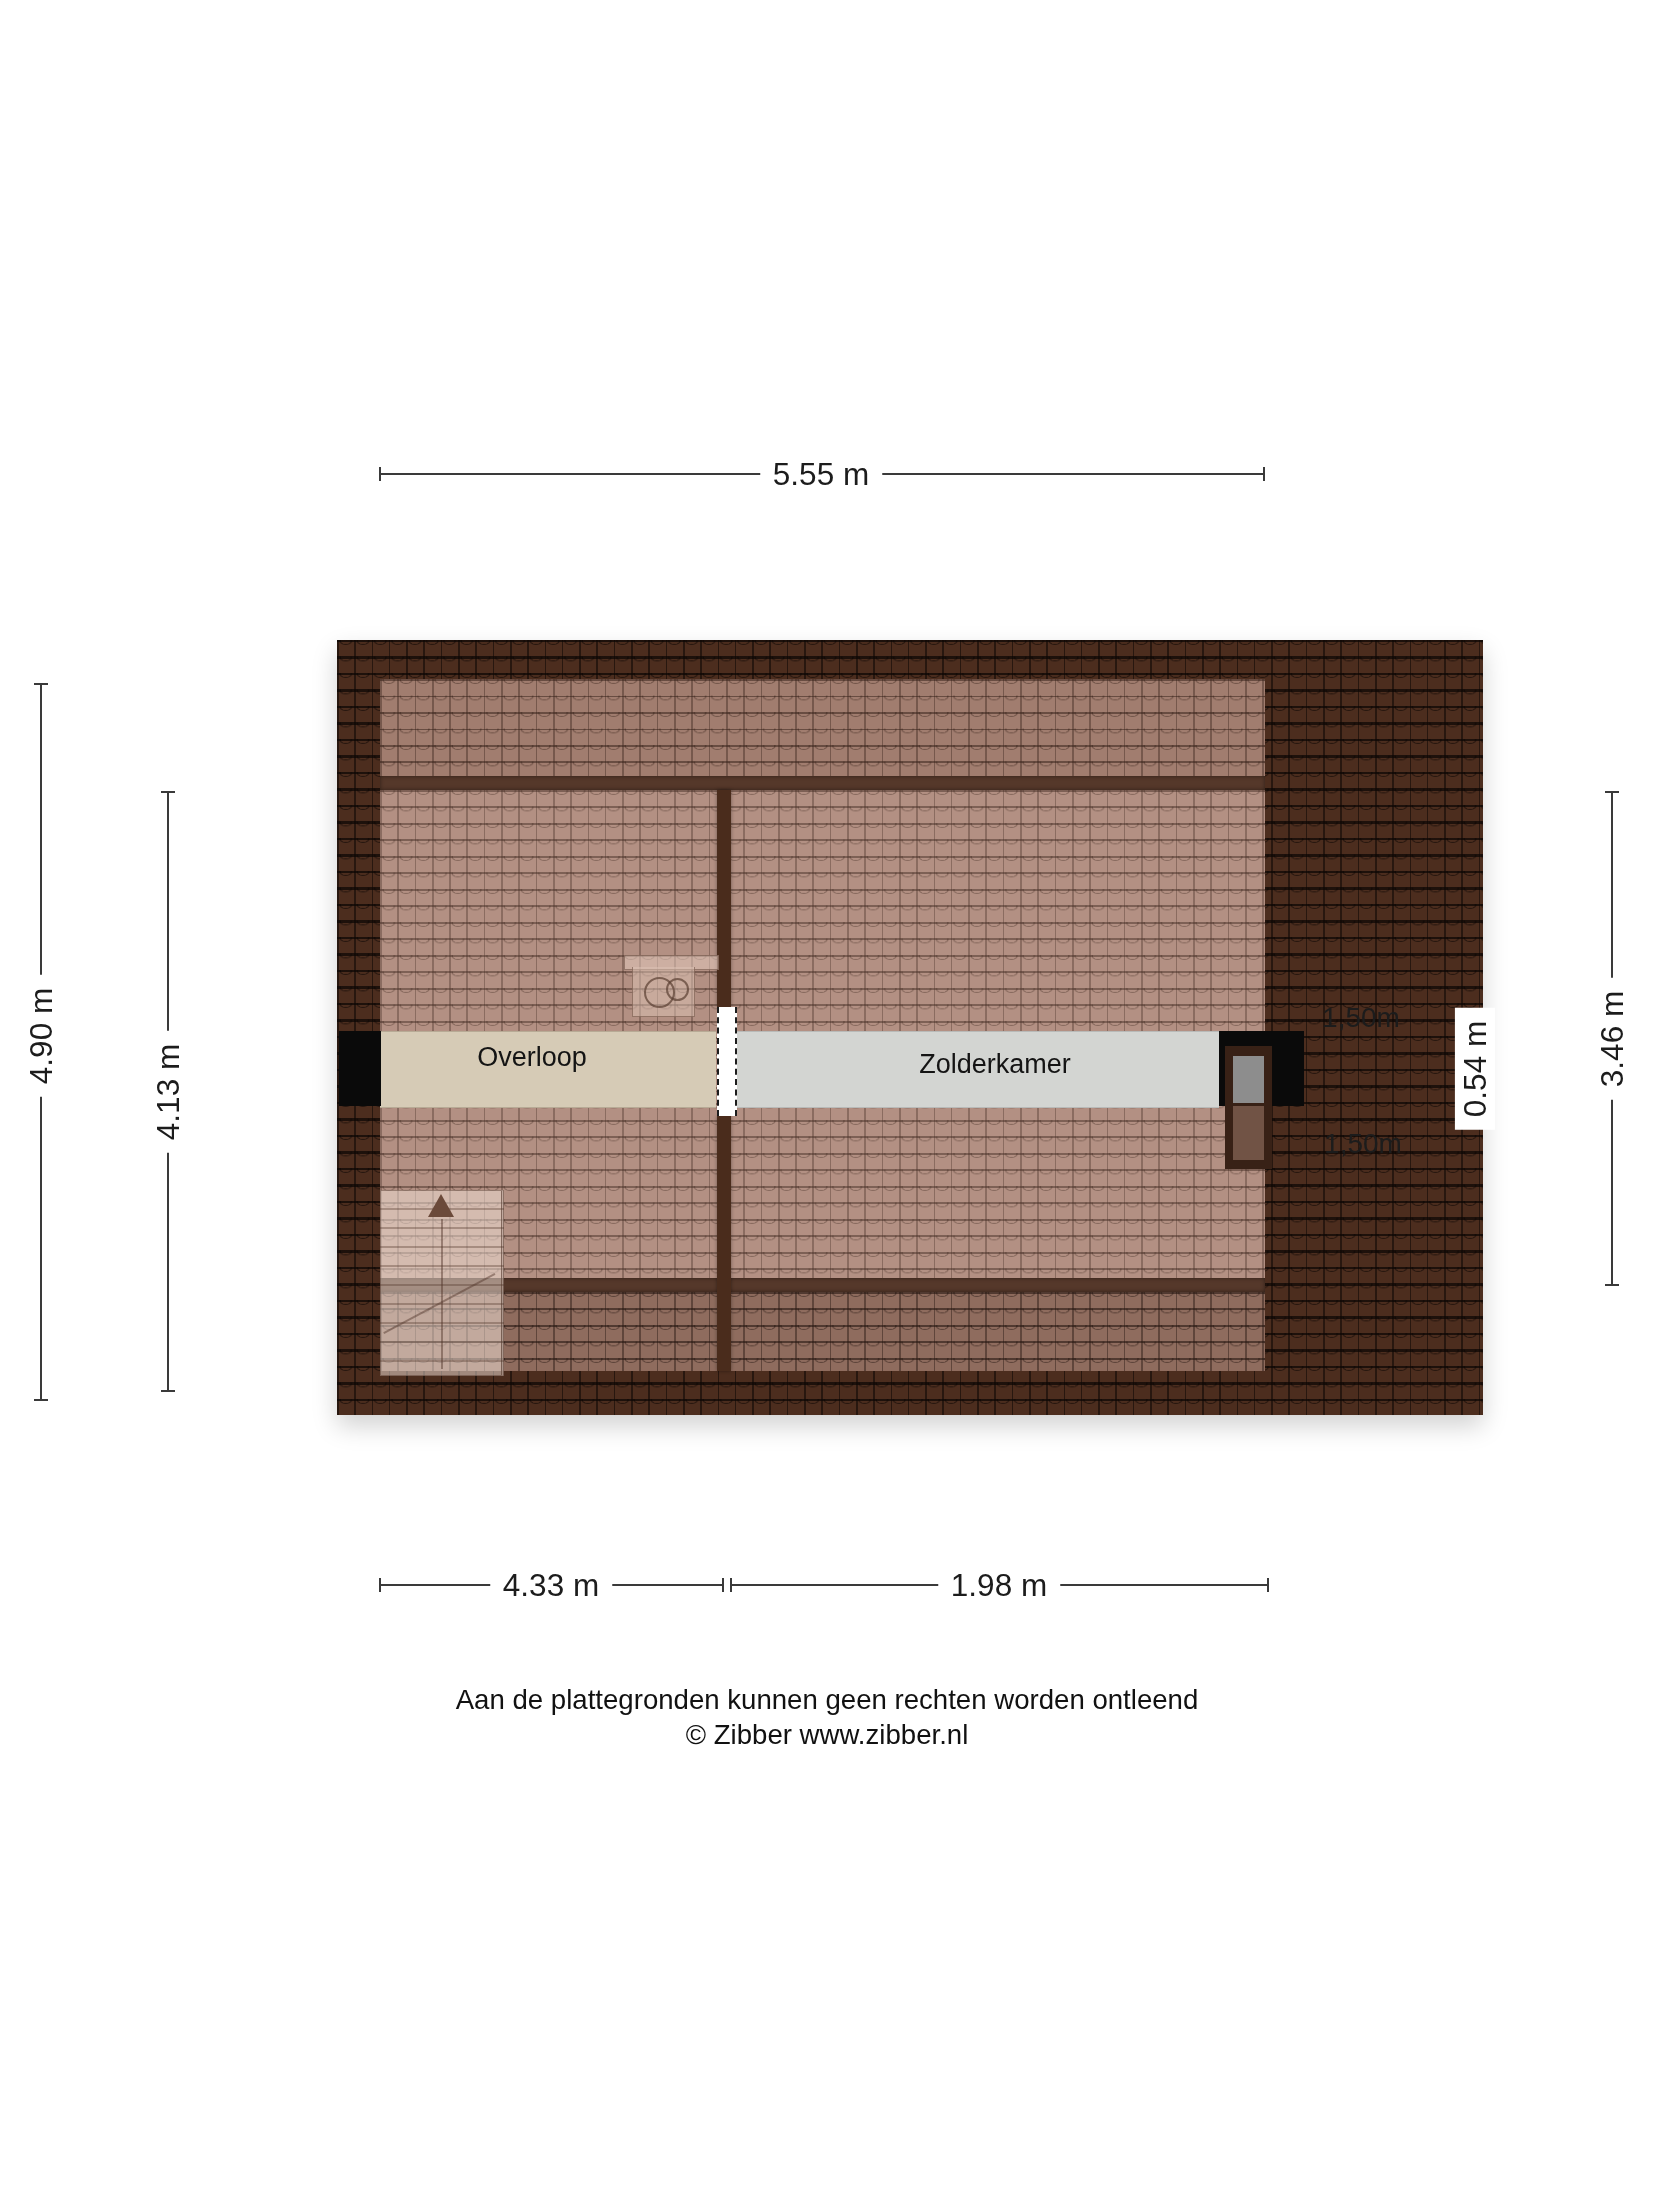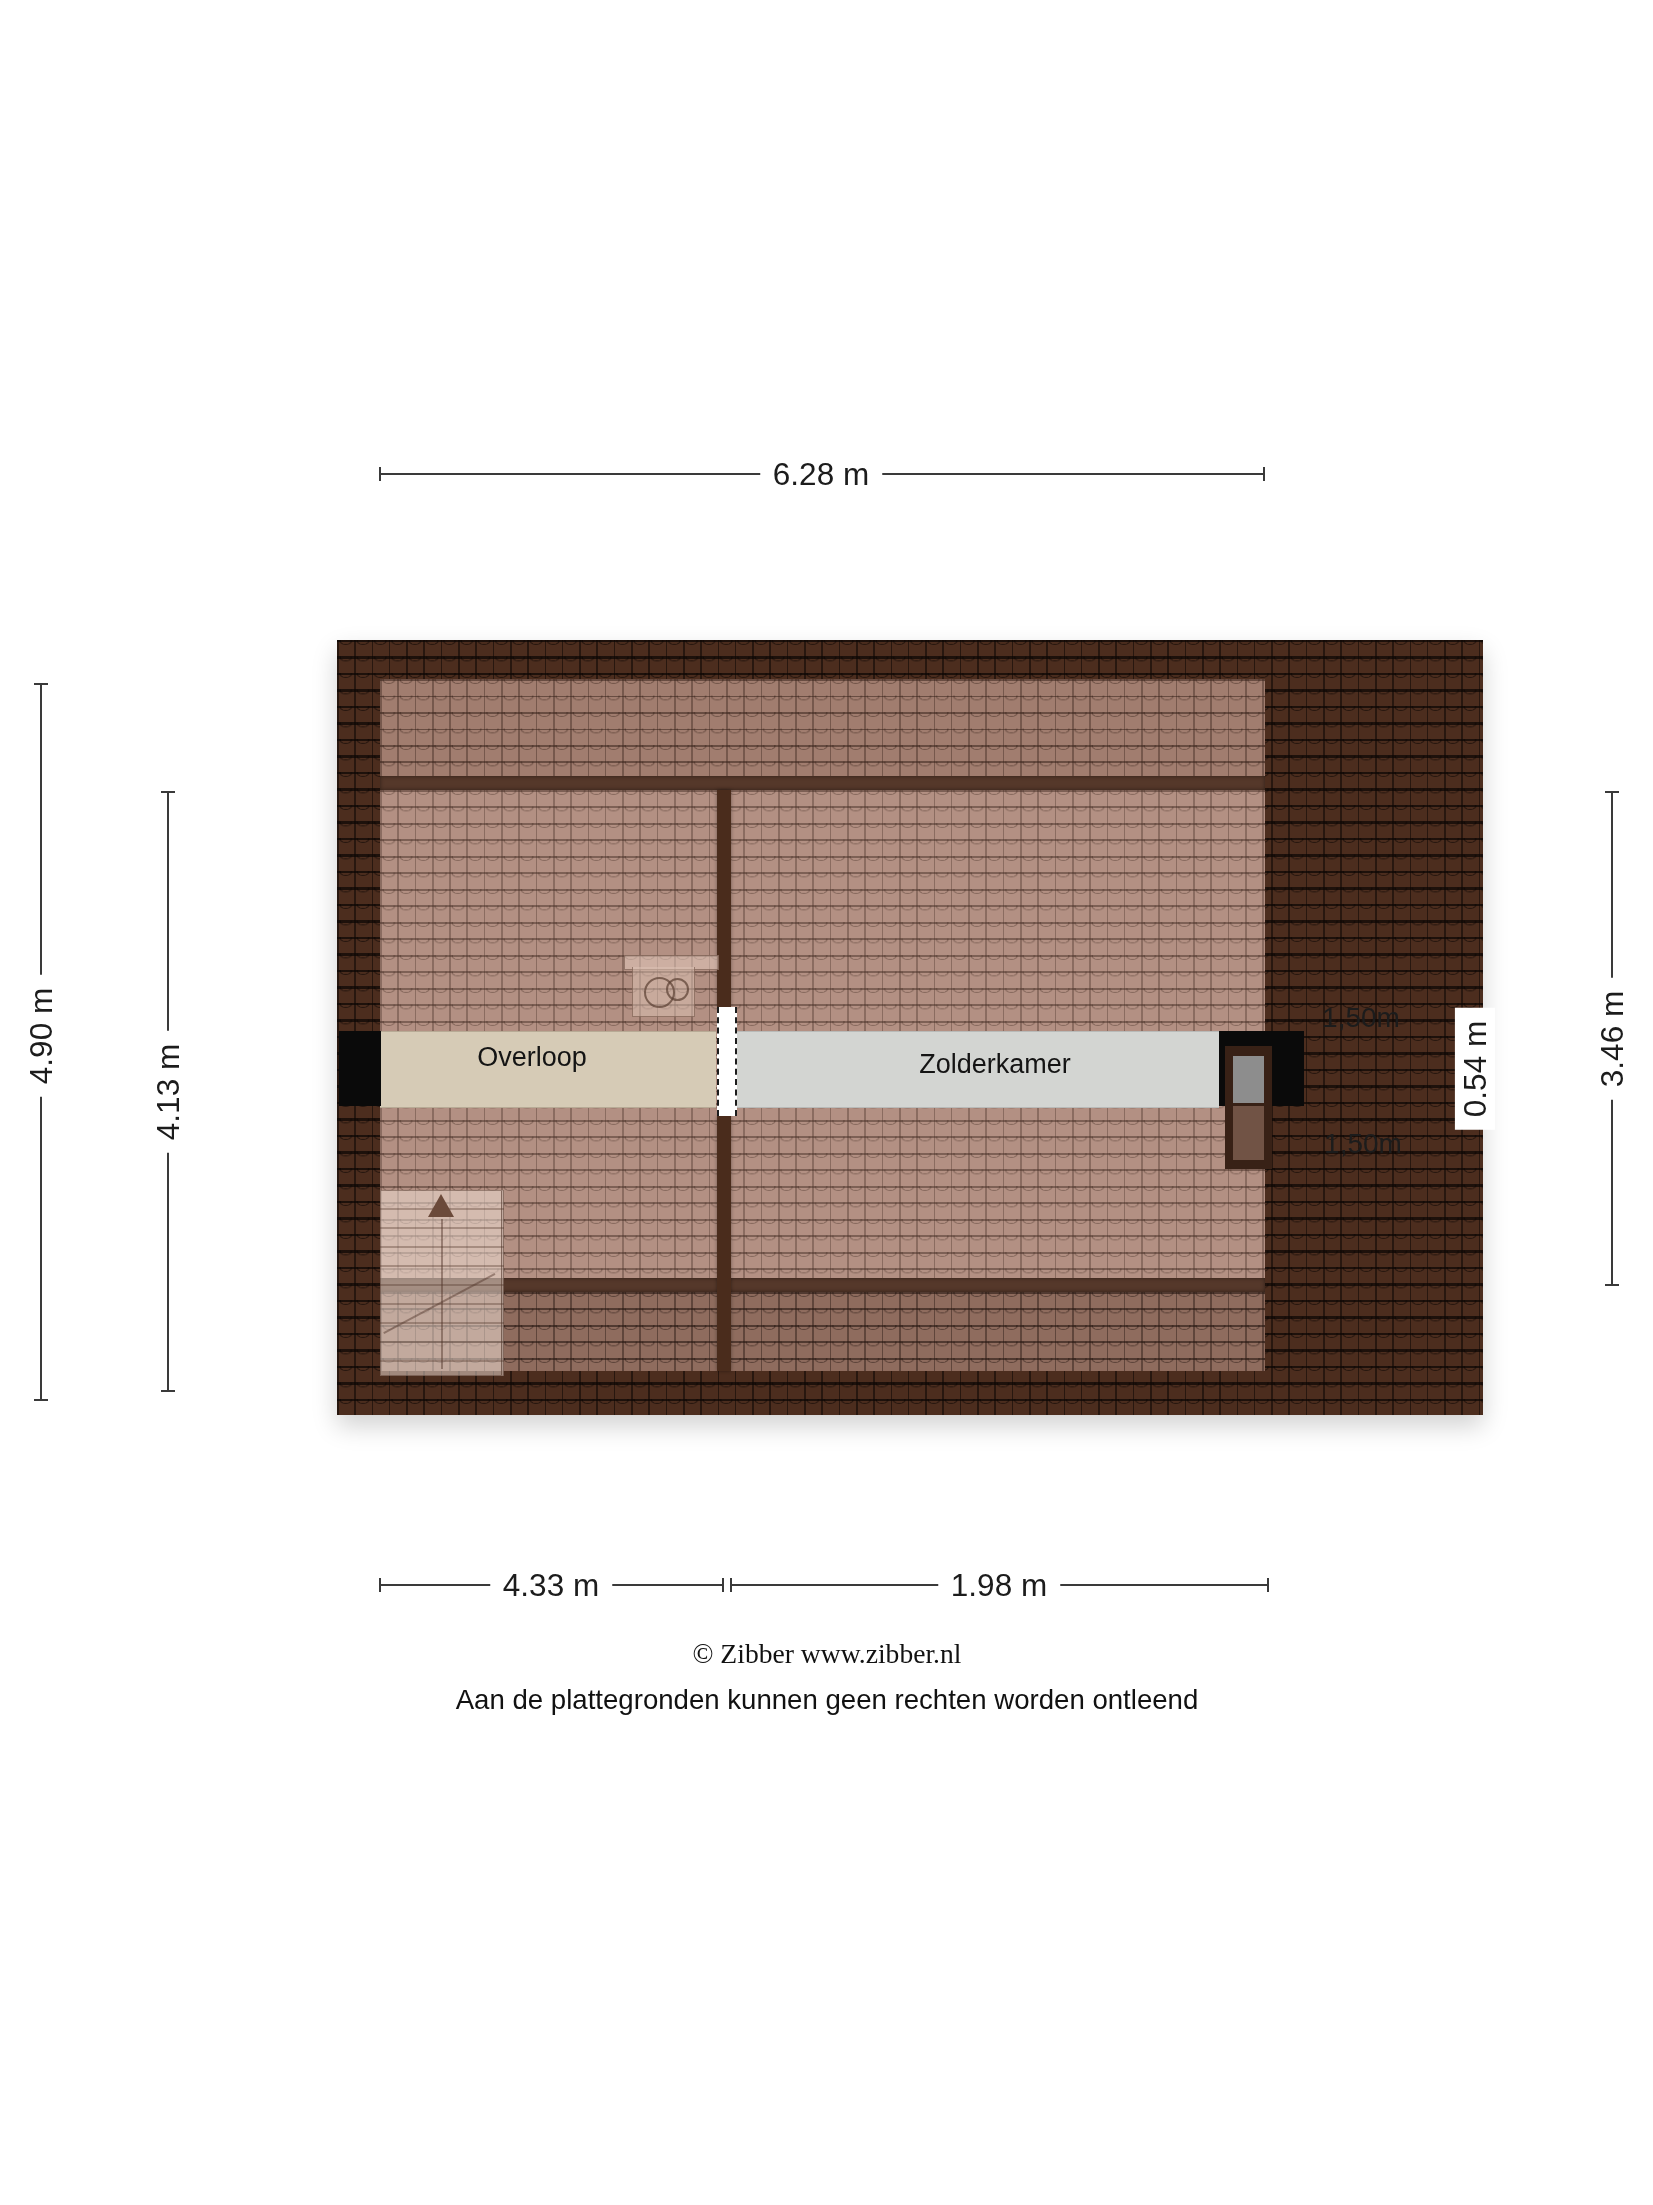--- a/index.html
+++ b/index.html
@@ -135,21 +135,21 @@
       <div class="stair-arrow"></div>
       <div class="stair-shaft"></div>
       <div class="stair-winder"></div>
     </div>
 
     <div class="room-label" style="left:195px;top:417px;">Overloop</div>
     <div class="room-label" style="left:658px;top:424px;">Zolderkamer</div>
   </div>
 
   <div class="dim dim-h" style="left:380px;top:473px;width:884px;"></div>
-  <div class="dim-label" style="left:821px;top:474px;">6.28 m</div>
+  <div class="dim-label" style="left:821px;top:474px;">5.55 m</div>
 
   <div class="dim dim-v" style="left:40px;top:684px;height:716px;"></div>
   <div class="dim-label rot" style="left:41px;top:1036px;">4.90 m</div>
 
   <div class="dim dim-v" style="left:167px;top:792px;height:599px;"></div>
   <div class="dim-label rot" style="left:168px;top:1092px;">4.13 m</div>
 
   <div class="dim dim-v" style="left:1611px;top:792px;height:493px;"></div>
   <div class="dim-label rot" style="left:1612px;top:1039px;">3.46 m</div>
 
@@ -158,16 +158,16 @@
   <div class="small-label" style="left:1361px;top:1018px;">1,50m</div>
   <div class="small-label" style="left:1363px;top:1144px;">1,50m</div>
 
   <div class="dim dim-h" style="left:380px;top:1584px;width:343px;"></div>
   <div class="dim-label" style="left:551px;top:1585px;">4.33 m</div>
 
   <div class="dim dim-h" style="left:731px;top:1584px;width:537px;"></div>
   <div class="dim-label" style="left:999px;top:1585px;">1.98 m</div>
 
   <div class="footer" style="top:1684px;">Aan de plattegronden kunnen geen rechten worden ontleend</div>
-  <div class="footer" style="top:1638px;font-family:Liberation Serif, serif;">© Zibber www.zibber.nl</div>
+  <div class="footer" style="top:1719px;">© Zibber www.zibber.nl</div>
 
 </div>
 
 
 </body></html>

